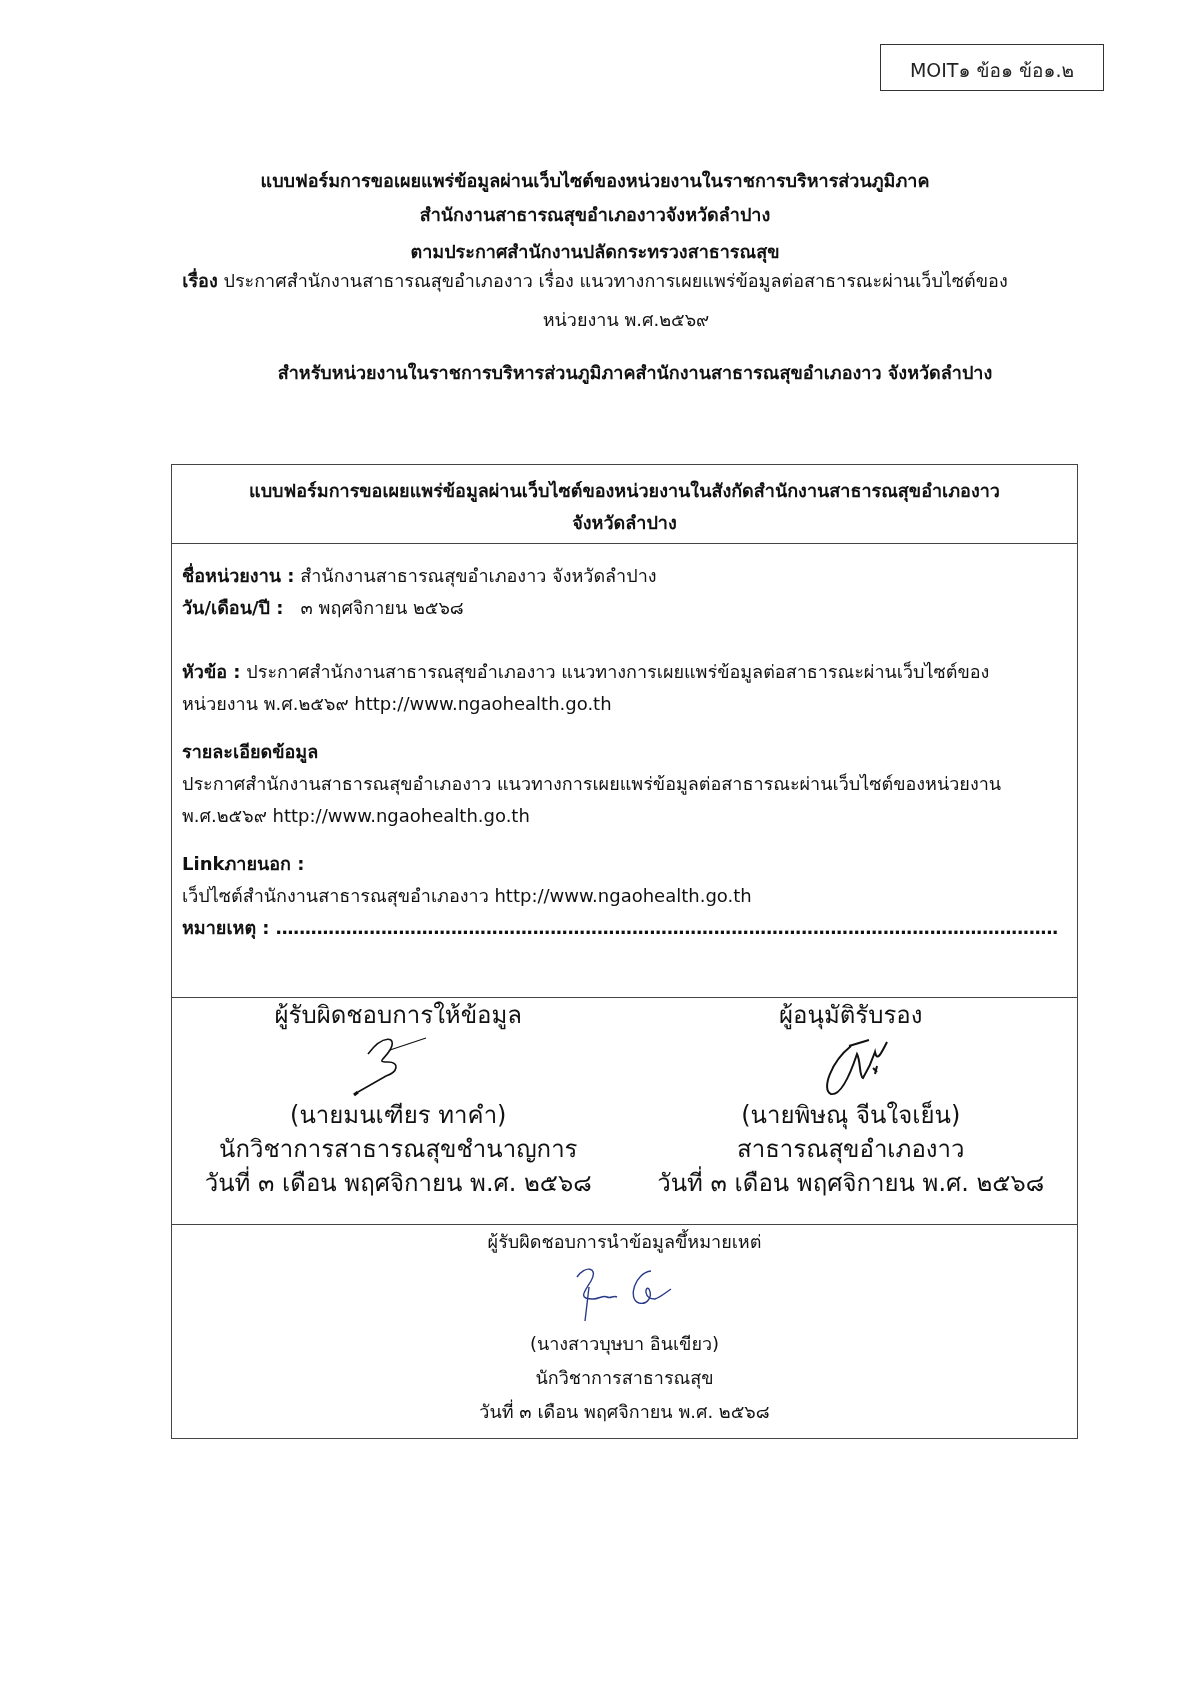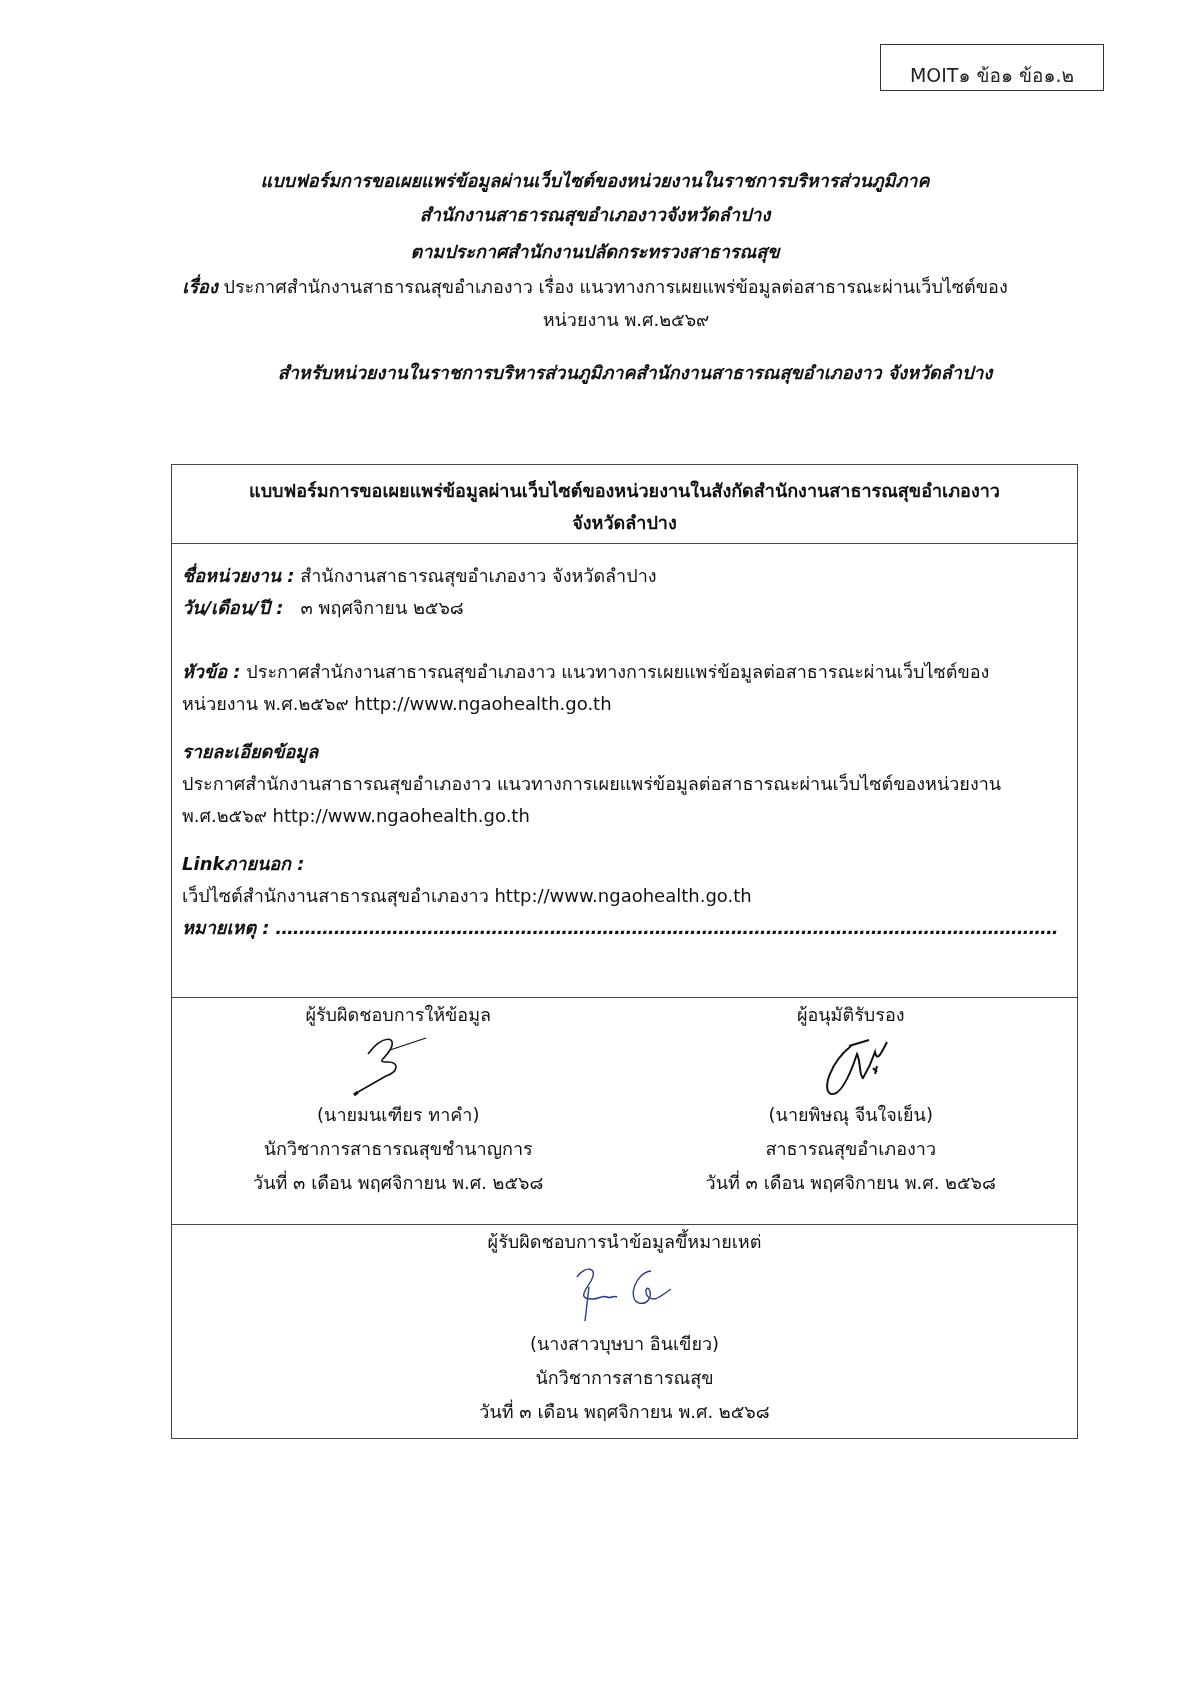--- a/index.html
+++ b/index.html
@@ -1,47 +1,47 @@
 <!DOCTYPE html>
 <html><head>
 <meta charset="utf-8">
 <style>
   html, body { margin:0; padding:0; background:#ffffff; }
   body { width:1190px; height:1683px; position:relative; overflow:hidden;
          font-family:"DejaVu Sans", "Liberation Sans", sans-serif; color:#111; }
   .moit-box { position:absolute; left:880px; top:44px; width:224px; height:47px;
               border:1.5px solid #333; box-sizing:border-box; font-size:19px;
-              display:flex; align-items:flex-end; justify-content:center; color:#222; }
+              display:flex; align-items:flex-end; justify-content:center; padding-bottom:5px; color:#222; }
   .head-line { position:absolute; left:0; width:1190px; text-align:center; font-size:18px; }
-  .bold { font-weight:bold;font-style:italic; }
+  .bold { font-weight:bold; }
   .doc-table { position:absolute; left:171px; top:435px; width:907px; border:1.3px solid #444; box-sizing:border-box;margin-top:29px; }
   .cell { border-bottom:1.3px solid #444; box-sizing:border-box; position:relative; }
   .cell:last-child { border-bottom:none; }
   .cell-title { height:79px; text-align:center; font-size:18px; font-weight:bold; padding-top:10px; line-height:32px; }
   .cell-info { height:454px; font-size:18px; padding:16px 10px 0 10px; line-height:32px; }
   .cell-info p { margin:0; }
   .gap-lg { height:32px; }
   .gap-sm { height:16px; }
   .cell-sign { height:227px; display:flex; }
-  .sign-col { flex:1; text-align:center; font-size:18px; line-height:34px; position:relative; }
+  .sign-col { flex:1; text-align:center; font-size:24px; line-height:34px; position:relative; }
   .cell-pub { height:213px; text-align:center; font-size:18px; line-height:34px; }
   .sig { display:block; margin:0 auto; }
   .dots { letter-spacing:-1px; }
 </style>
 </head>
 <body>
 
 <div class="moit-box">
   <span>MOIT๑ ข้อ๑ ข้อ๑.๒</span>
 </div>
 
 <div class="head-line bold" style="top:166px;">แบบฟอร์มการขอเผยแพร่ข้อมูลผ่านเว็บไซต์ของหน่วยงานในราชการบริหารส่วนภูมิภาค</div>
 <div class="head-line bold" style="top:200px;">สำนักงานสาธารณสุขอำเภองาวจังหวัดลำปาง</div>
 <div class="head-line bold" style="top:237px;">ตามประกาศสำนักงานปลัดกระทรวงสาธารณสุข</div>
-<div class="head-line" style="top:272px;">
+<div class="head-line" style="top:266px;">
   <span class="bold">เรื่อง</span>
   <span>ประกาศสำนักงานสาธารณสุขอำเภองาว เรื่อง แนวทางการเผยแพร่ข้อมูลต่อสาธารณะผ่านเว็บไซต์ของ</span>
 </div>
 <div class="head-line" style="top:305px;margin-left:31px;">หน่วยงาน พ.ศ.๒๕๖๙</div>
 <div class="head-line bold" style="top:358px; left:40px;">สำหรับหน่วยงานในราชการบริหารส่วนภูมิภาคสำนักงานสาธารณสุขอำเภองาว  จังหวัดลำปาง</div>
 
 <div class="doc-table">
   <div class="cell cell-title">
     <div>แบบฟอร์มการขอเผยแพร่ข้อมูลผ่านเว็บไซต์ของหน่วยงานในสังกัดสำนักงานสาธารณสุขอำเภองาว</div>
     <div>จังหวัดลำปาง</div>

